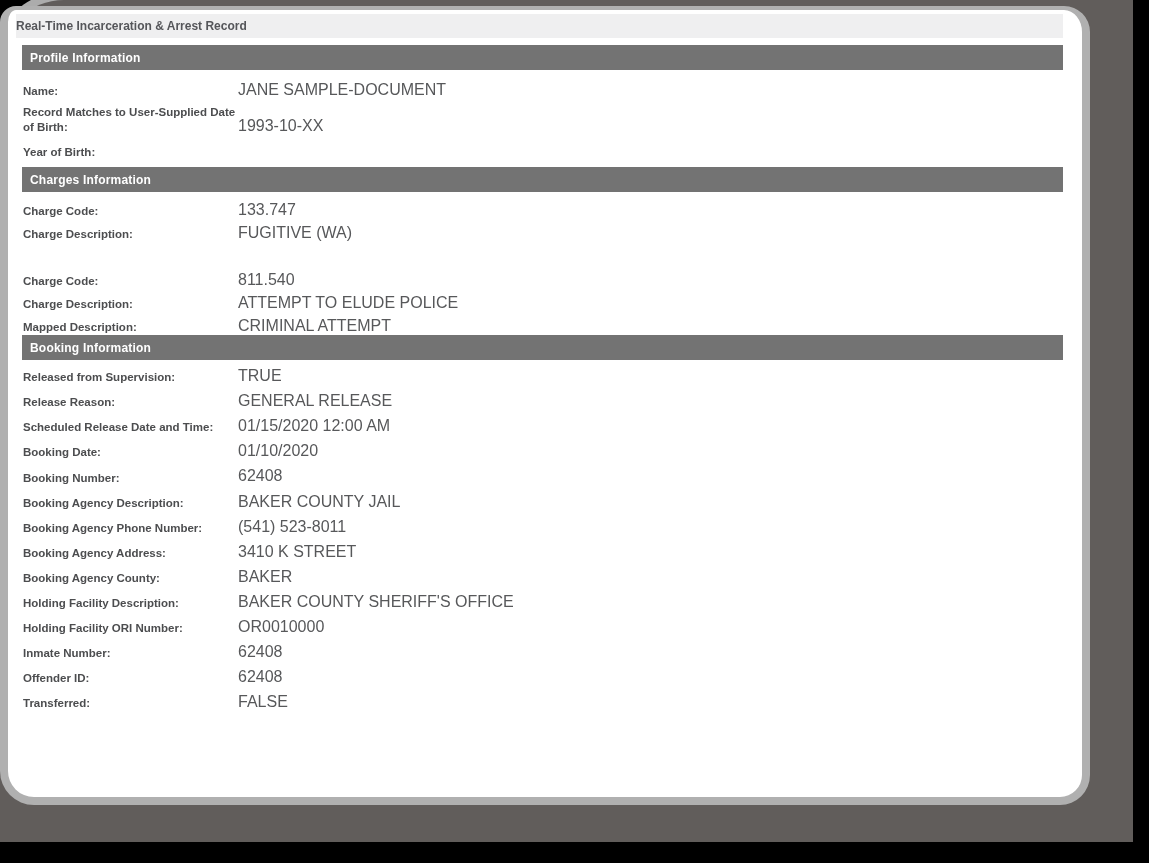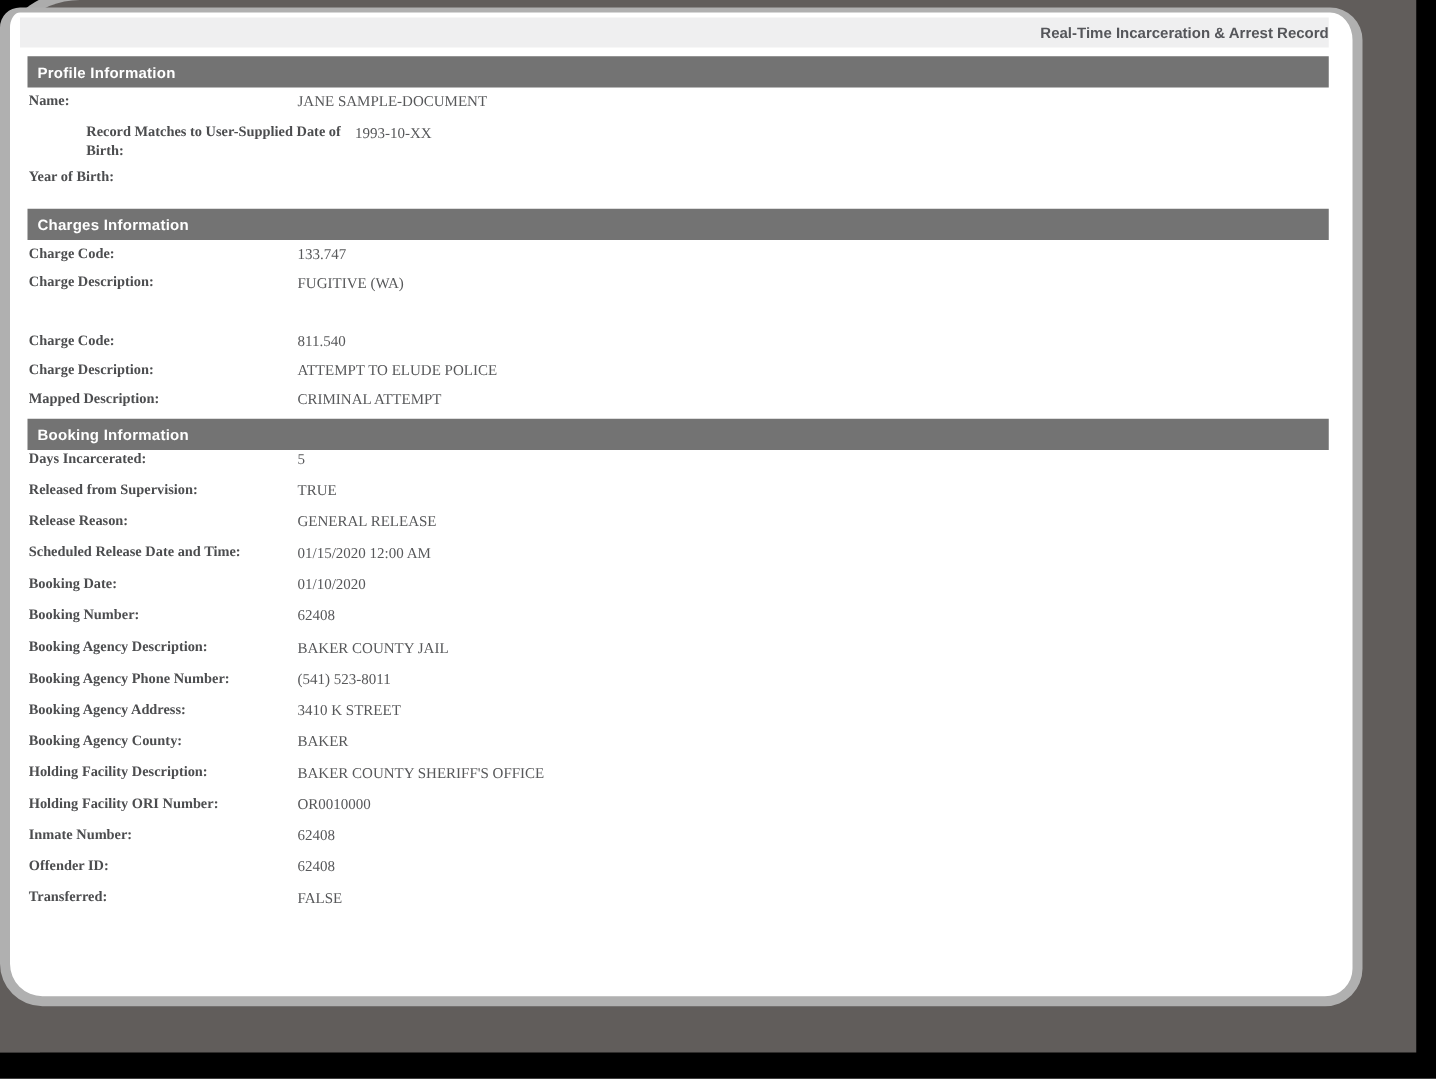--- a/index.html
+++ b/index.html
@@ -23,43 +23,43 @@
     position:absolute;left:0;top:6px;width:1090px;height:799px;
     box-sizing:border-box;background:#ffffff;
     border:8px solid #b0b0b0;border-top-width:4px;
     border-radius:16px 26px 30px 34px;
     overflow:hidden;
   }
   .content{padding:0 19px 0 6px;}
   .titlebar{
     margin:4px 0 0 2px;height:24px;
     background:#efeff0;
-    display:flex;align-items:center;justify-content:flex-end;
+    display:flex;align-items:center;justify-content:flex-start;
     font-size:12px;font-weight:bold;color:#55565a;
   }
   .section-header{
     margin-left:8px;height:25px;
     background:#737373;
     display:flex;align-items:center;
     padding-left:8px;box-sizing:border-box;
     font-size:12px;font-weight:bold;color:#ffffff;
     letter-spacing:.2px;
   }
   .mt7{margin-top:7px;} .mt10{}
   .rows{margin-left:8px;}
   .pt4{padding-top:4px;}
-  .r{display:flex;align-items:flex-start;padding-left:1px;font-family:Liberation Serif, serif;}
-  .h25{height:25px;} .h36{height:36px;margin-left:46px;} .h23{height:23px;} .hb{height:25.1px;}
+  .r{display:flex;align-items:flex-end;padding-left:1px;}
+  .h25{height:25px;} .h36{height:36px;} .h23{height:23px;} .hb{height:25.1px;}
   .spacer{height:24px;}
   .l{
     width:214px;flex:none;
     font-size:11.5px;font-weight:bold;color:#4c4d4f;line-height:1.3;
   }
   .v{
-    flex:1;font-size:12px;color:#57585a;padding-left:1px;
+    flex:1;font-size:16px;color:#57585a;padding-left:1px;
   }
 </style>
 </head>
 <body>
 
 <div class="dark-panel"></div>
 
 <div class="card">
   <div class="content">
 
@@ -109,24 +109,20 @@
         <div class="l">Mapped Description:</div>
         <div class="v">CRIMINAL ATTEMPT</div>
       </div>
     </div>
 
     <div class="section-header mt10">
       <span>Booking Information</span>
     </div>
     <div class="rows">
       <div class="r hb">
-        <div class="l">Days Incarcerated:</div>
-        <div class="v">5</div>
-      </div>
-      <div class="r hb">
         <div class="l">Released from Supervision:</div>
         <div class="v">TRUE</div>
       </div>
       <div class="r hb">
         <div class="l">Release Reason:</div>
         <div class="v">GENERAL RELEASE</div>
       </div>
       <div class="r hb">
         <div class="l">Scheduled Release Date and Time:</div>
         <div class="v">01/15/2020 12:00 AM</div>

